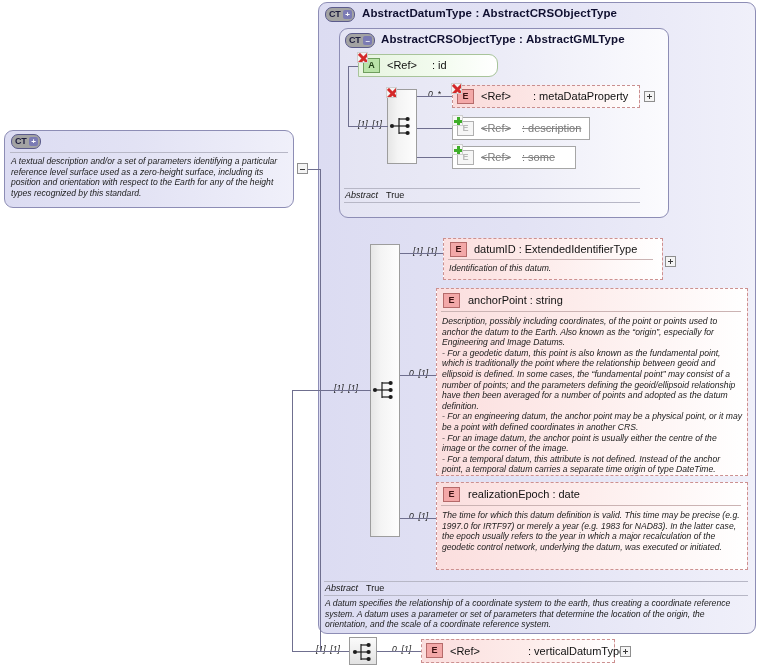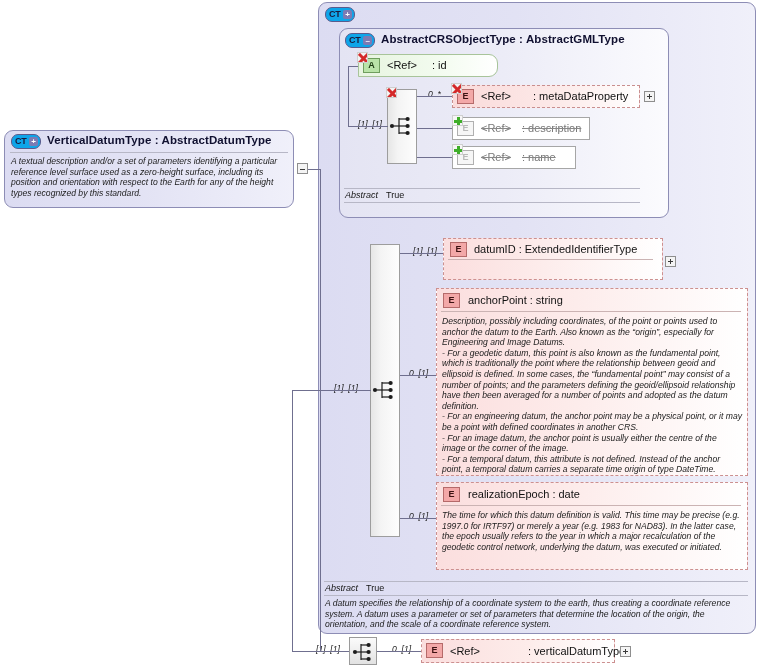--- a/index.html
+++ b/index.html
@@ -27,21 +27,21 @@
     background: linear-gradient(to right, #e4e4f3 0%, #ececf7 50%, #fbfbfe 100%);
     border-radius: 9px;
   }
 
   
   .ctpill {
     position: absolute;
     width: 30px; height: 15px;
     border: 1px solid #5b5b8c;
     border-radius: 7px;
-    background: #0ea5e9;
+    background: #a3a3a3;
     font-size: 9px;
     font-weight: bold;
     color: #1a1a3c;
     line-height: 13px;
     text-align: left;
     padding-left: 3px;
     letter-spacing: -0.2px;
     font-family: "Liberation Sans", sans-serif;
   }
   .ctpill .pm {
@@ -249,20 +249,21 @@
 <body>
 
 <div id="root">
 
   <div class="typebox" style="left:318px; top:2px; width:438px; height:632px;"></div>
 
   <div class="ctpill" style="left:325px; top:7px;">
     <span>CT</span>
     <span class="pm">+</span>
   </div>
+  <div class="boxtitle" style="left:362px; top:7px;">AbstractDatumType : AbstractCRSObjectType</div>
 
   <div class="typebox inner" style="left:339px; top:28px; width:330px; height:190px;"></div>
 
   <div class="ctpill" style="left:345px; top:33px;">
     <span>CT</span>
     <span class="pm">–</span>
   </div>
   <div class="boxtitle" style="left:381px; top:33px;">AbstractCRSObjectType : AbstractGMLType</div>
 
   <div class="nodebox attr" style="left:358px; top:54px; width:140px; height:23px;"></div>
@@ -306,21 +307,21 @@
   <div class="badge e-faded" style="left:457px; top:121px;">E</div>
   <div class="plusmark" style="left:452px; top:115px;"></div>
   <div class="nodelabel struck" style="left:481px; top:122px;">&lt;Ref&gt;</div>
   <div class="nodelabel struck" style="left:522px; top:122px;">: description</div>
   <div class="ln h" style="left:417px; top:128px; width:35px;"></div>
 
   <div class="nodebox deprecated" style="left:452px; top:146px; width:124px; height:23px;"></div>
   <div class="badge e-faded" style="left:457px; top:150px;">E</div>
   <div class="plusmark" style="left:452px; top:144px;"></div>
   <div class="nodelabel struck" style="left:481px; top:151px;">&lt;Ref&gt;</div>
-  <div class="nodelabel struck" style="left:522px; top:151px;">: name</div>
+  <div class="nodelabel struck" style="left:522px; top:151px;">: some</div>
   <div class="ln h" style="left:417px; top:157px; width:35px;"></div>
 
   <div class="hr" style="left:344px; top:188px; width:296px;"></div>
   <div class="abstract-label" style="left:345px; top:190px;">Abstract</div>
   <div class="abstract-val" style="left:386px; top:190px;">True</div>
   <div class="hr" style="left:344px; top:202px; width:296px;"></div>
 
   <div class="tallbar" style="left:370px; top:244px; width:30px; height:293px;"></div>
 
   <div class="seqbox" style="left:371px; top:376px; width:28px; height:28px; background:transparent; border:none;">
@@ -337,20 +338,21 @@
     </svg>
   </div>
   <div class="card" style="left:334px; top:383px;">[1]..[1]</div>
 
   <div class="ln h" style="left:318px; top:390px; width:53px;"></div>
 
   <div class="nodebox elem-doc" style="left:443px; top:238px; width:220px; height:42px;"></div>
   <div class="badge e" style="left:450px; top:242px;">E</div>
   <div class="nodelabel bold" style="left:474px; top:243px;">datumID : ExtendedIdentifierType</div>
   <div class="hr" style="left:448px; top:259px; width:205px; background:#cbb3b3;"></div>
+  <div class="doctext" style="left:449px; top:263px; width:205px;">Identification of this datum.</div>
   <div class="expander" style="left:665px; top:256px;"></div>
   <div class="card" style="left:413px; top:246px;">[1]..[1]</div>
   <div class="ln h" style="left:400px; top:253px; width:43px;"></div>
 
   <div class="nodebox elem-doc" style="left:436px; top:288px; width:312px; height:188px;"></div>
   <div class="badge e" style="left:443px; top:293px;">E</div>
   <div class="nodelabel bold" style="left:468px; top:294px;text-align:right;">anchorPoint : string</div>
   <div class="hr" style="left:441px; top:311px; width:300px; background:#cbb3b3;"></div>
   <div class="doctext" style="left:442px; top:316px; width:300px;">Description, possibly including coordinates, of the point or points used to anchor the datum to the Earth. Also known as the “origin”, especially for Engineering and Image Datums.
 - For a geodetic datum, this point is also known as the fundamental point, which is traditionally the point where the relationship between geoid and ellipsoid is defined. In some cases, the “fundamental point” may consist of a number of points; and the parameters defining the geoid/ellipsoid relationship have then been averaged for a number of points and adopted as the datum definition.
@@ -396,21 +398,20 @@
   <div class="nodelabel bold" style="left:528px; top:645px;">: verticalDatumType</div>
   <div class="expander" style="left:620px; top:646px;"></div>
   <div class="card" style="left:392px; top:644px;">0..[1]</div>
   <div class="ln h" style="left:377px; top:651px; width:44px;"></div>
 
   <div class="typebox" style="left:4px; top:130px; width:290px; height:78px;"></div>
   <div class="ctpill" style="left:11px; top:134px;">
     <span>CT</span>
     <span class="pm">+</span>
   </div>
-  <div class="boxtitle" style="left:47px; top:134px;">VerticalDatumType : AbstractDatumType</div>
   <div class="hr" style="left:10px; top:152px; width:278px;"></div>
   <div class="doctext" style="left:11px; top:156px; width:278px;">A textual description and/or a set of parameters identifying a particular reference level surface used as a zero-height surface, including its position and orientation with respect to the Earth for any of the height types recognized by this standard.</div>
 
   <div class="lefthandle" style="left:297px; top:163px;"></div>
   <div class="ln h" style="left:308px; top:169px; width:13px;"></div>
   <div class="ln v" style="left:320px; top:169px; height:482px;"></div>
   <div class="ln v" style="left:292px; top:390px; height:261px;"></div>
   <div class="ln h" style="left:292px; top:390px; width:26px;"></div>
 
 </div>

